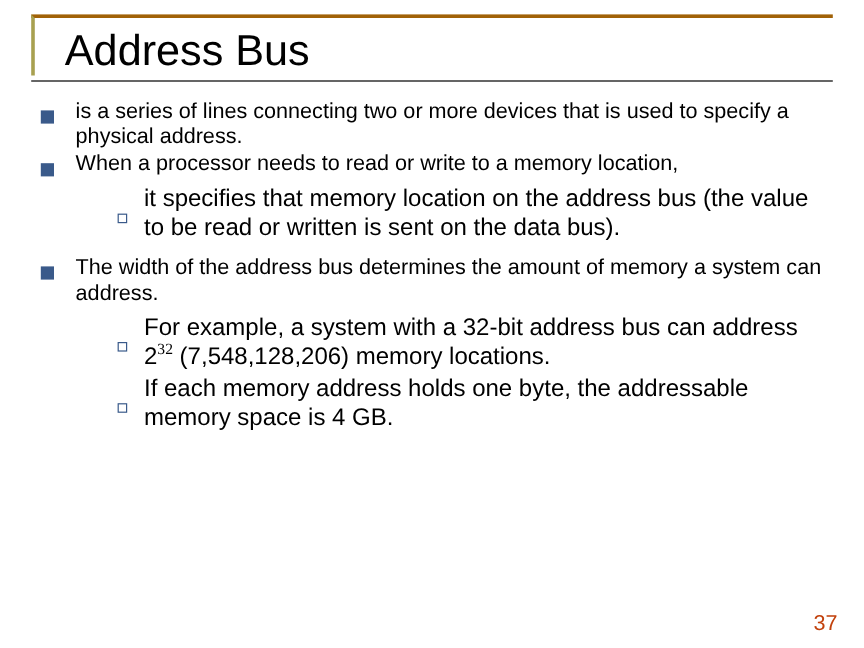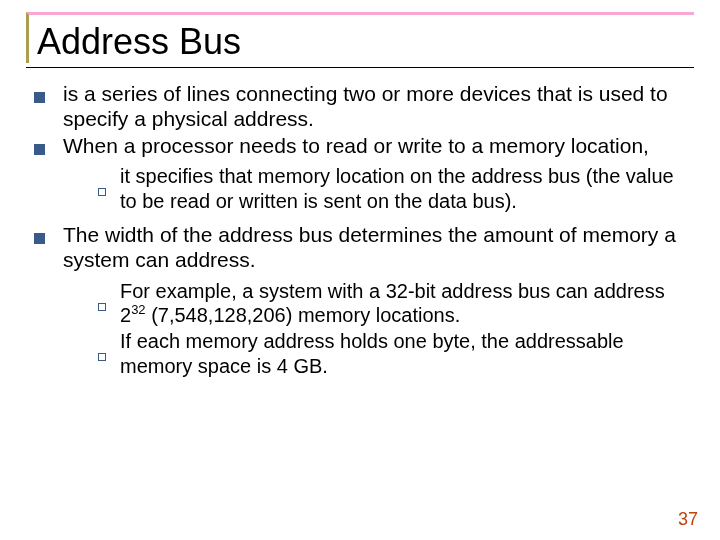--- a/index.html
+++ b/index.html
@@ -10,22 +10,22 @@
     font-family: Arial, Helvetica, sans-serif;
     color: #000;
     position: relative;
     overflow: hidden;
   }
   .slide {
     padding: 12px 26px 0 26px;
   }
   .title-wrap {
     border-left: 3px solid #a8a050;
-    border-top: 3px solid #f9a8d4;
-    padding-left: 8px;
+    border-top: 3px solid #a16207;
+    padding-left: 25px;
     padding-top: 6px;
     margin-bottom: 4px;
   }
   .title {
     font-size: 36px;
     font-weight: 400;
     letter-spacing: 0;
   }
   .hr {
     border: none;
@@ -42,21 +42,21 @@
   }
   .lvl1 .bullet {
     flex: 0 0 auto;
     width: 11px;
     height: 11px;
     background: #3a5a8a;
     margin-right: 18px;
     margin-top: 10px;
   }
   .lvl1 .txt {
-    font-size: 21px;
+    font-size: 18px;
     line-height: 1.18;
   }
   .lvl2-group {
     padding-left: 64px;
     margin-top: 6px;
     margin-bottom: 10px;
   }
   .lvl2 {
     display: flex;
     align-items: center;
@@ -71,20 +71,21 @@
     margin-top: 7px;
   }
   .lvl2 .txt {
     font-size: 20px;
     line-height: 1.22;
   }
   sup {
     font-size: 0.65em;
     vertical-align: super;
     line-height: 0;
+    font-family: Liberation Serif, serif;
   }
   .pagenum {
     position: absolute;
     bottom: 10px;
     right: 22px;
     font-size: 18px;
     color: #c2410c;
   }
 </style>
 </head>

